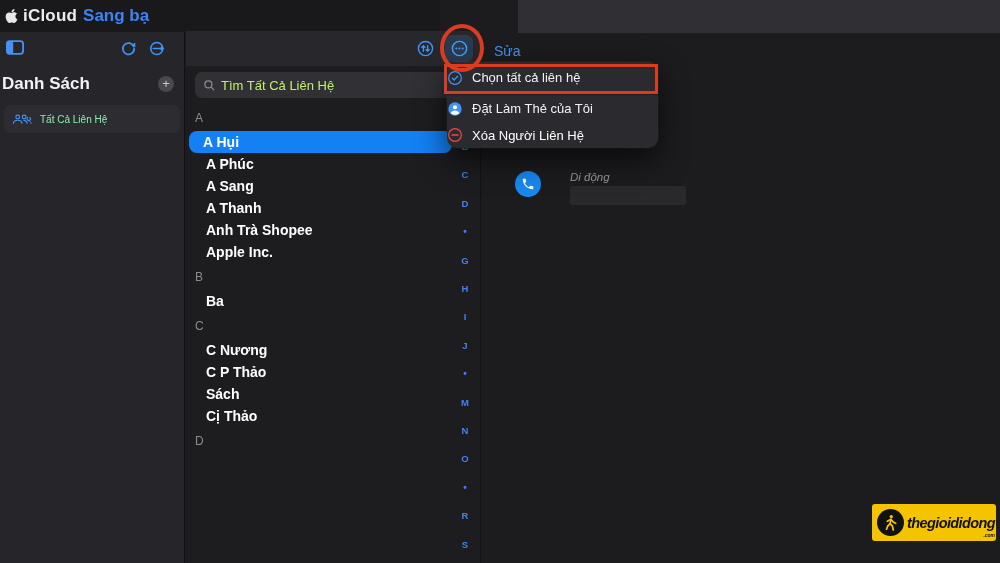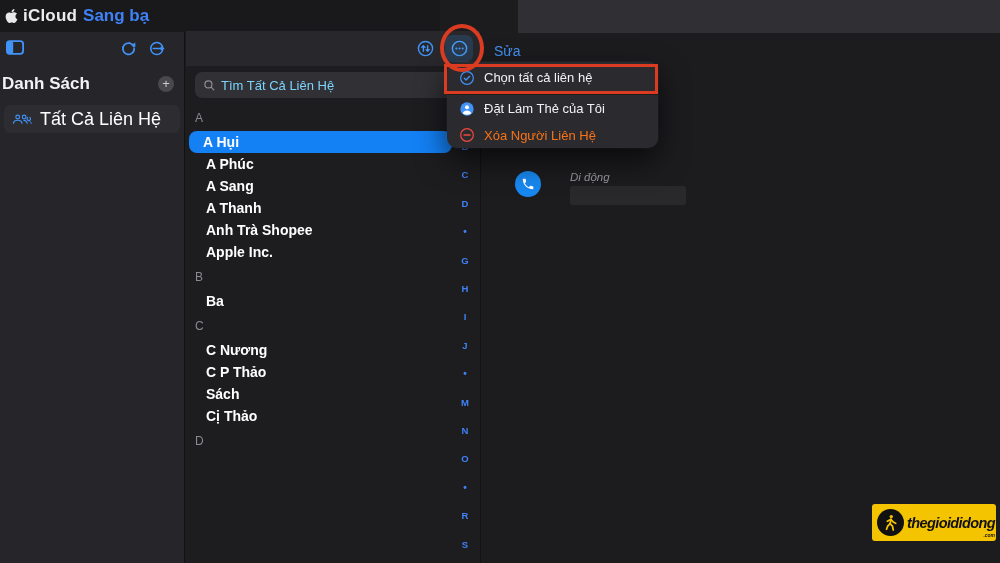--- a/index.html
+++ b/index.html
@@ -39,39 +39,39 @@
   }
   .side-heading { color:#f2f2f4; font-size:17px; font-weight:bold; }
   .plus-btn {
     width:16px; height:16px; border-radius:50%; background:#48484d;
     color:#ccc; font-size:13px; line-height:15px; text-align:center; cursor:pointer;
   }
   .side-item {
     margin:8px 4px 0 4px; height:28px; background:#2d2d31; border-radius:6px;
     display:flex; align-items:center; gap:8px; padding:0 8px; cursor:pointer;
   }
-  .side-item-label { color:#ffffff; font-size:18px; }
+  .side-item-label { color:#86efac; font-size:10px; }
 
   
   .listcol {
     position:absolute; left:186px; top:31px; width:294px; height:532px;
     background:#1d1d20;
   }
   .list-toolbar { position:relative; height:35px; background:#28282c; }
   .sort-icon { position:absolute; left:231px; top:9px; width:17px; height:17px; cursor:pointer; }
   .more-btn {
     position:absolute; left:259px; top:4px; width:28px; height:27px;
     background:#2b3b4f; border-radius:7px; display:flex; align-items:center;
     justify-content:center; cursor:pointer;
   }
   .search-box {
     margin:6px 10px 0 9px; height:26px; background:#303035; border-radius:7px;
     display:flex; align-items:center; gap:5px; padding:0 8px;
   }
-  .search-placeholder { color:#7dd3fc; font-size:13px; }
+  .search-placeholder { color:#bef264; font-size:13px; }
   .rows { margin-top:6px; }
   .section-label {
     height:27px; display:flex; align-items:center; padding-left:9px;
     color:#8a8a8f; font-size:12px;
   }
   .contact-row {
     height:22px; display:flex; align-items:center; padding-left:17px;
     color:#fff; font-size:14px; font-weight:bold; border-radius:8px;
     margin:0 28px 0 3px; cursor:pointer;
   }
@@ -105,21 +105,21 @@
   }
 
   
   .menu {
     position:absolute; left:447px; top:62px; width:211px; z-index:40;
     background:#2b2b2f; border-radius:10px;
     box-shadow:0 12px 30px rgba(0,0,0,.65), 0 0 0 1px rgba(255,255,255,.04);
     overflow:hidden;
   }
   .menu-item {
-    display:flex; align-items:center; gap:9px; padding-left:12px;
+    display:flex; align-items:center; gap:9px; padding-left:0;
     font-size:13px; cursor:pointer;
   }
   .menu-item .mi-icon { display:flex; align-items:center; }
   .menu-divider { height:2px; background:#1d1d1f; }
 
   
   .annot-circle {
     position:absolute; left:440px; top:24px; width:44px; height:48px;
     border:4px solid #da3b21; border-radius:50%; z-index:60; pointer-events:none;
   }
@@ -299,21 +299,21 @@
     <div class="menu-item" style="height: 27px; color: rgb(242, 242, 244);">
       <span class="mi-icon">
         <svg viewBox="0 0 24 24" width="16" height="16">
           <circle cx="12" cy="12" r="10" fill="#4193f7"></circle>
           <circle cx="12" cy="9.5" r="3" fill="#fff"></circle>
           <path fill="#fff" d="M5.5 18.4c1.2-2.7 3.6-4 6.5-4s5.3 1.3 6.5 4a10 10 0 0 1-13 0z"></path>
         </svg>
       </span>
       <span>Đặt Làm Thẻ của Tôi</span>
     </div>
-    <div class="menu-item" style="height: 26px; color: #f97316;">
+    <div class="menu-item" style="height: 26px; color: #ffffff;">
       <span class="mi-icon">
         <svg viewBox="0 0 24 24" width="16" height="16">
           <circle cx="12" cy="12" r="9.5" fill="none" stroke="#f04a3e" stroke-width="1.8"></circle>
           <path stroke="#f04a3e" stroke-width="2" stroke-linecap="round" d="M7.5 12h9"></path>
         </svg>
       </span>
       <span>Xóa Người Liên Hệ</span>
     </div>
   </div>
 

